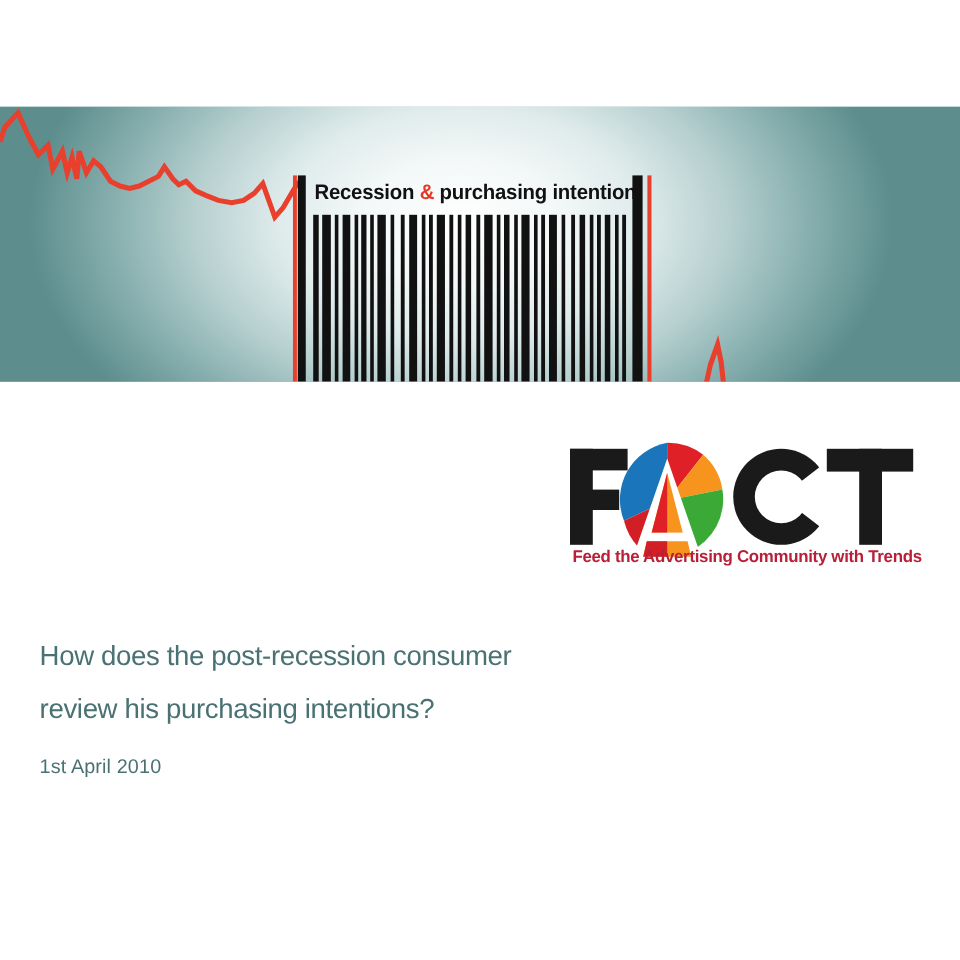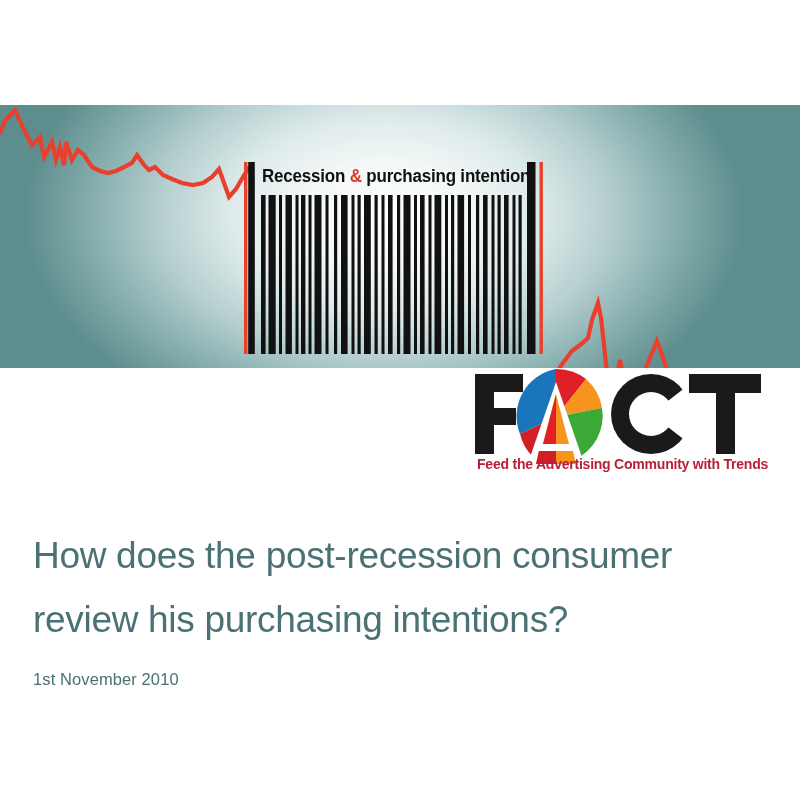--- a/index.html
+++ b/index.html
@@ -13,23 +13,23 @@
     position: relative;
     overflow: hidden;
     font-family: "Liberation Sans", sans-serif;
     background: #ffffff;
   }
 
   
   #banner {
     position: absolute;
     left: 0;
-    top: 105px;
+    top: 89px;
     width: 800px;
-    height: 263px;
+    height: 229px;
     overflow: hidden;
     background:
       radial-gradient(ellipse 360px 230px at 48% 42%,
         #ffffff 0%,
         #f4f8f8 22%,
         #dfebeb 42%,
         #b6cfcf 62%,
         #89b0b0 80%,
         #5d8d8d 100%),
       linear-gradient(135deg, #5a8c8c 0%, #6e9c9c 40%, #58898a 100%);
@@ -107,23 +107,23 @@
 
   
   #title-block {
     position: absolute;
     left: 33px;
     top: 524px;
     width: 730px;
   }
   #page-title {
     font-family: "Liberation Sans", sans-serif;
-    font-size: 37px;
+    font-size: 23px;
     font-weight: 400;
-    line-height: 64px;
+    line-height: 44px;
     color: #4a7173;
     letter-spacing: -0.3px;
     white-space: pre-line;
     margin: 0;
   }
   #page-date {
     margin-top: 18px;
     font-family: "Liberation Sans", sans-serif;
     font-size: 16.5px;
     font-weight: 400;
@@ -245,14 +245,14 @@
       <rect x="243" y="6" width="19" height="80"></rect>
     </g>
   </svg>
 
   <div id="fact-tagline">Feed the Advertising Community with Trends</div>
 </div>
 
 <div id="title-block">
   <h1 id="page-title">How does the post-recession consumer
 review his purchasing intentions?</h1>
-  <div id="page-date">1st November 2010</div>
+  <div id="page-date">1st April 2010</div>
 </div>
 
 </body></html>

